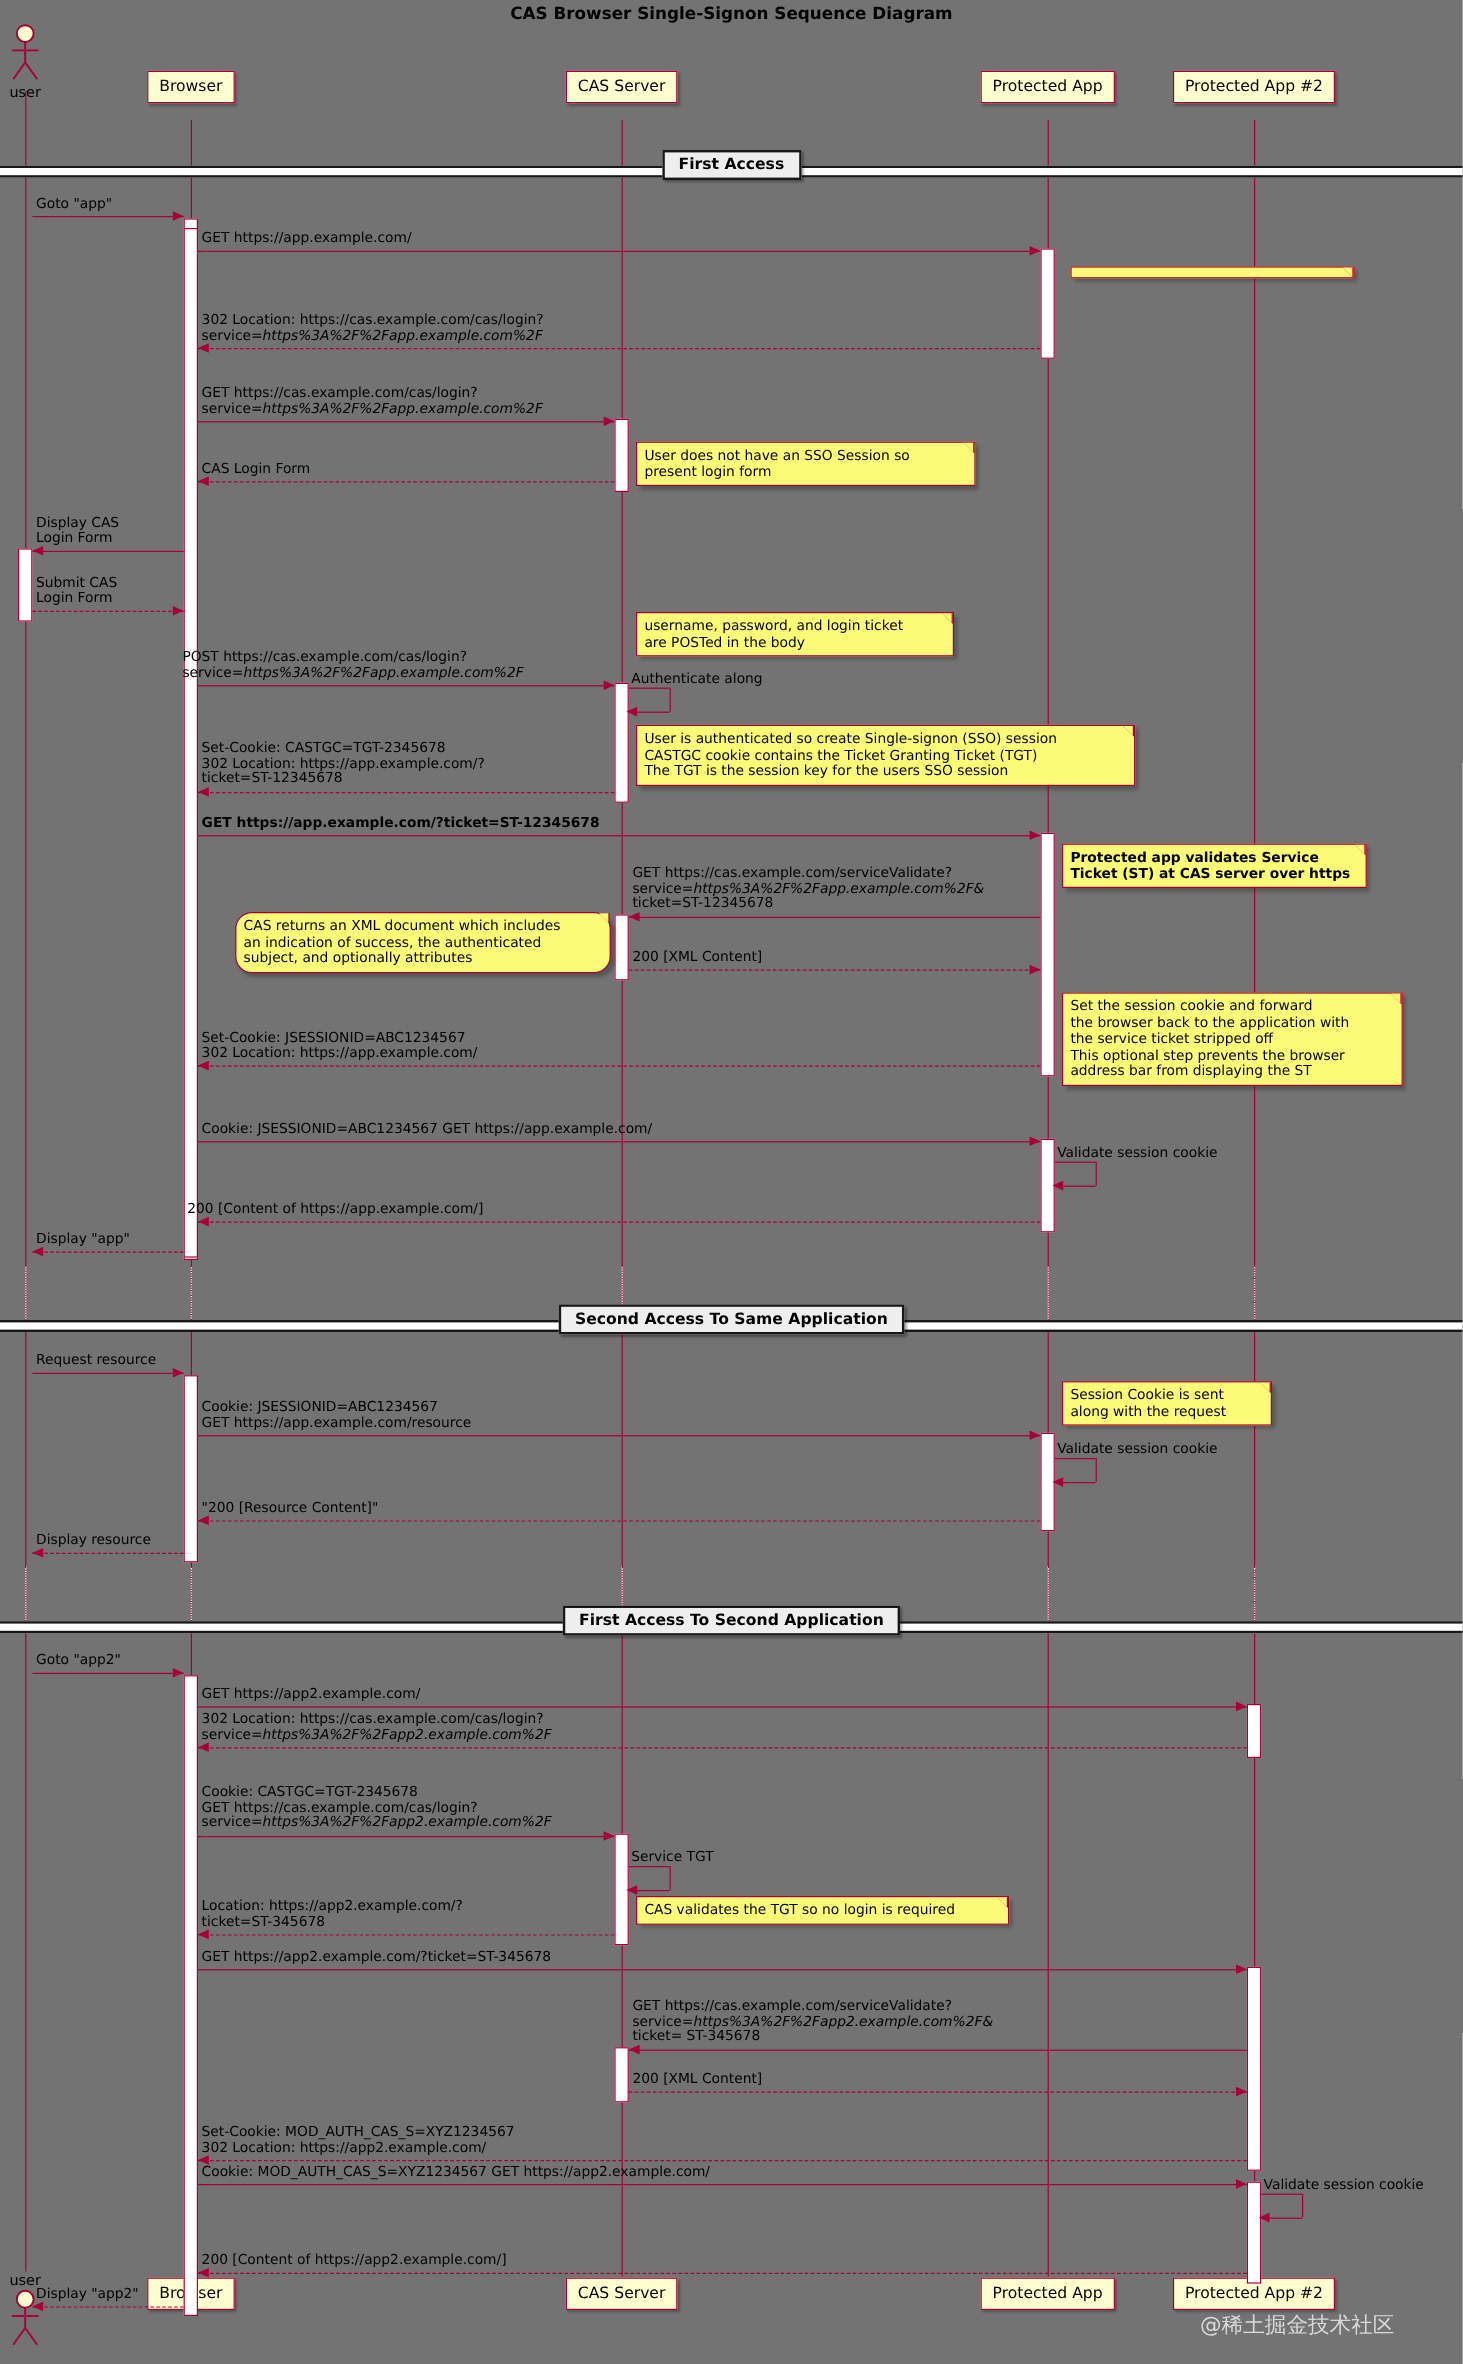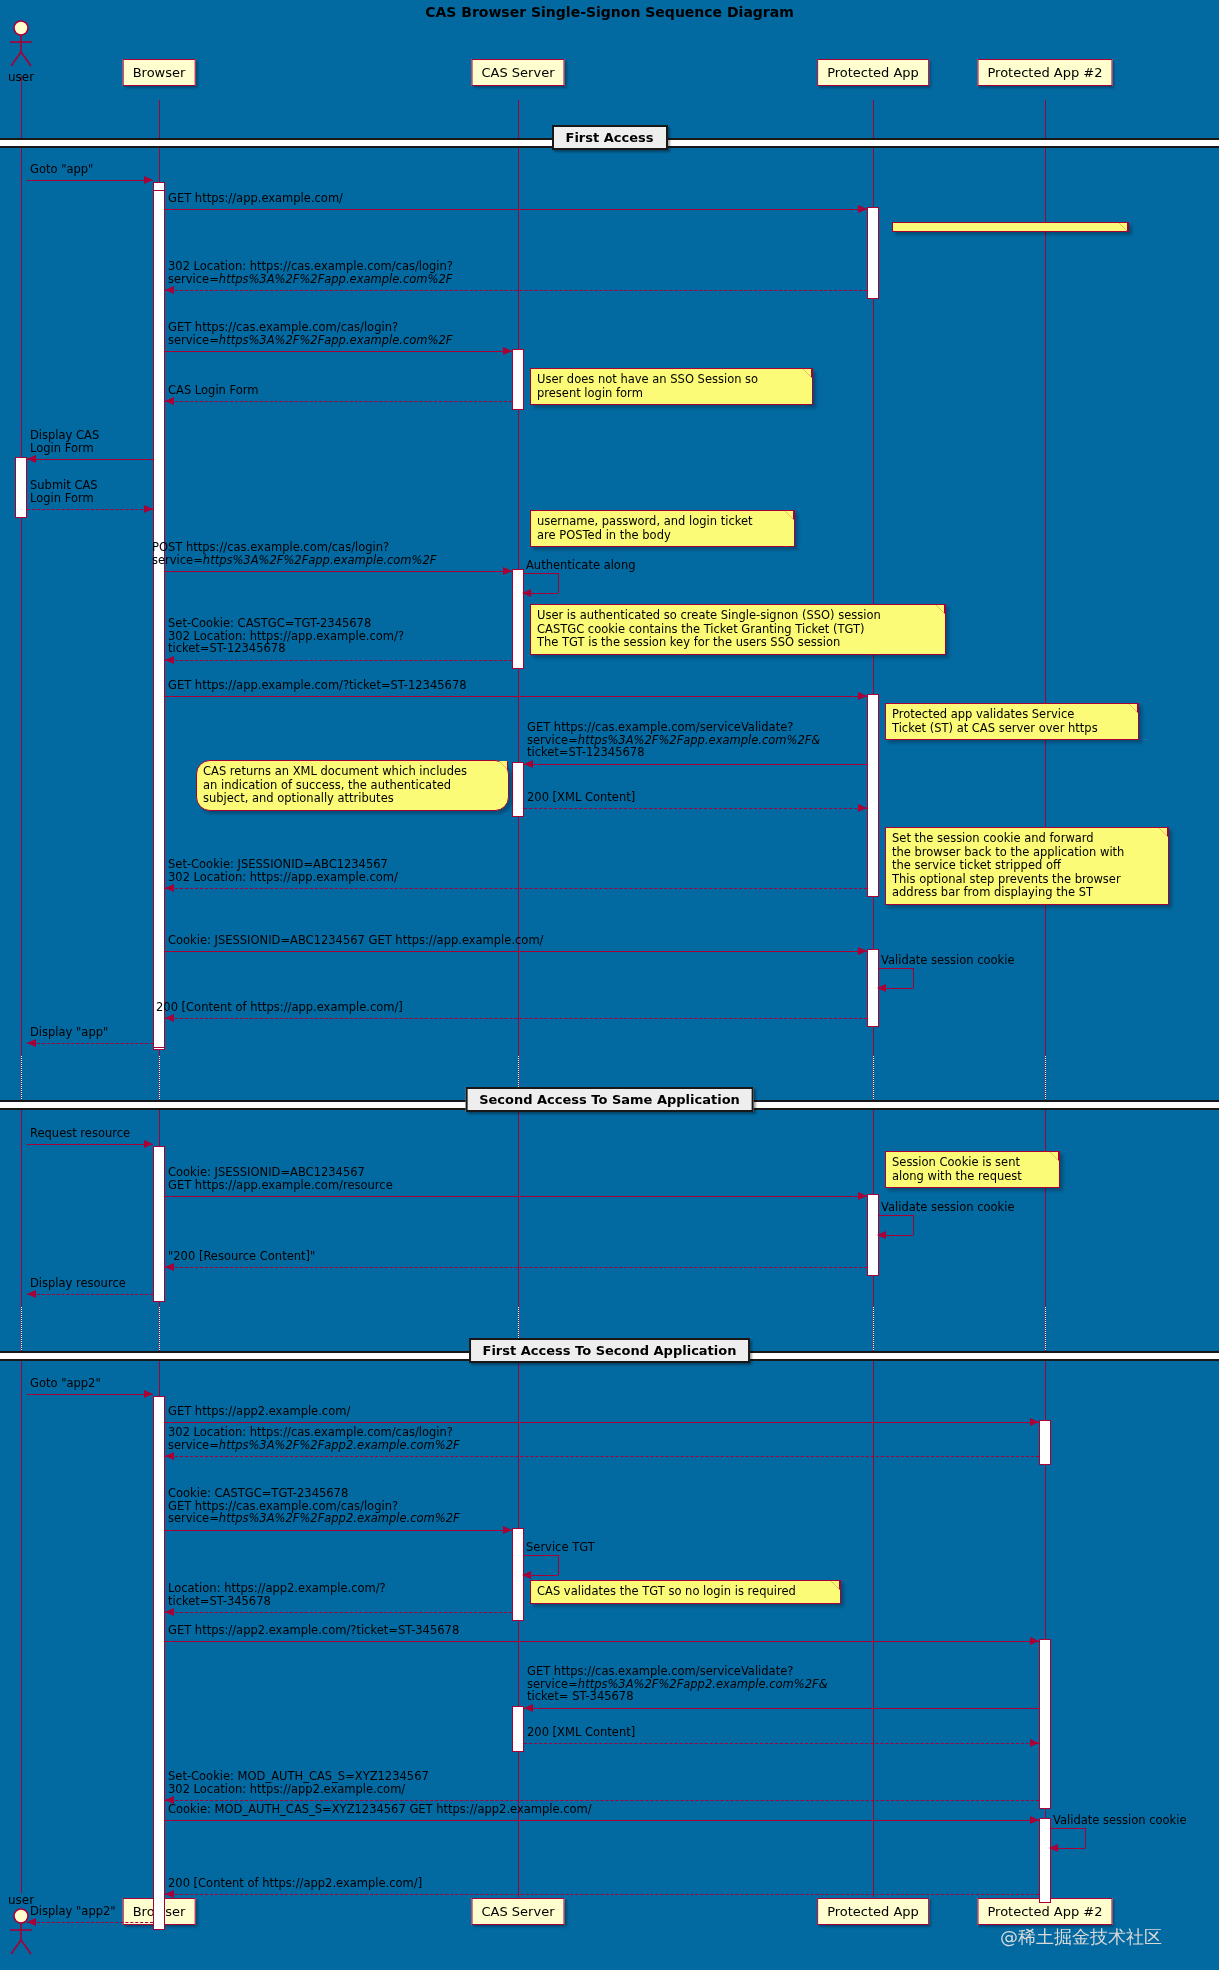--- a/index.html
+++ b/index.html
@@ -1,18 +1,18 @@
 <!DOCTYPE html>
 <html><head>
 <meta charset="utf-8">
 <title>CAS Browser Single-Signon Sequence Diagram</title>
 <style>
   html,body{margin:0;padding:0;background:#ffffff;}
   body{font-family:"DejaVu Sans","Liberation Sans",sans-serif;}
-  #canvas{position:relative;width:1219px;height:1970px;background:#0369a1;overflow:hidden;}
+  #canvas{position:relative;width:1219px;height:1970px;background:#737373;overflow:hidden;}
 
   
   .diagram-title{
     position:absolute;left:0;top:4px;width:1219px;text-align:center;
     font-size:14px;font-weight:bold;color:#000;
   }
 
   
   .participant{
     position:absolute;background:#FEFECE;border:1.5px solid #A80036;
@@ -167,21 +167,21 @@
       <div class="arrow-r" style="left:144px;top:505px;z-index:4;"></div>
       <div class="msg-text" style="left:30px;top:479px;z-index:4;">Submit CAS<br>Login Form</div>
       <div class="msg-line" style="left:165px;top:571px;width:347px;z-index:4;"></div>
       <div class="arrow-r" style="left:503px;top:567px;z-index:4;"></div>
       <div class="msg-text" style="left:152px;top:541px;z-index:4;">POST https://cas.example.com/cas/login?<br>service=<em>https%3A%2F%2Fapp.example.com%2F</em></div>
       <div class="msg-line dashed" style="left:165px;top:660px;width:347px;z-index:4;"></div>
       <div class="arrow-l" style="left:165px;top:656px;z-index:4;"></div>
       <div class="msg-text" style="left:168px;top:617px;z-index:4;">Set-Cookie: CASTGC=TGT-2345678<br>302 Location: https://app.example.com/?<br>ticket=ST-12345678</div>
       <div class="msg-line" style="left:165px;top:696px;width:702px;z-index:4;"></div>
       <div class="arrow-r" style="left:858px;top:692px;z-index:4;"></div>
-      <div class="msg-text" style="left:168px;top:679px;z-index:4;">GET https://app.example.com/?ticket=ST-12345678</div>
+      <div class="msg-text" style="left:168px;top:679px;z-index:4;font-weight:bold;">GET https://app.example.com/?ticket=ST-12345678</div>
       <div class="msg-line" style="left:524px;top:764px;width:343px;z-index:4;"></div>
       <div class="arrow-l" style="left:524px;top:760px;z-index:4;"></div>
       <div class="msg-text" style="left:527px;top:721px;z-index:4;">GET https://cas.example.com/serviceValidate?<br>service=<em>https%3A%2F%2Fapp.example.com%2F&amp;</em><br>ticket=ST-12345678</div>
       <div class="msg-line dashed" style="left:524px;top:808px;width:343px;z-index:4;"></div>
       <div class="arrow-r" style="left:858px;top:804px;z-index:4;"></div>
       <div class="msg-text" style="left:527px;top:791px;z-index:4;">200 [XML Content]</div>
       <div class="msg-line dashed" style="left:165px;top:888px;width:702px;z-index:4;"></div>
       <div class="arrow-l" style="left:165px;top:884px;z-index:4;"></div>
       <div class="msg-text" style="left:168px;top:858px;z-index:4;">Set-Cookie: JSESSIONID=ABC1234567<br>302 Location: https://app.example.com/</div>
       <div class="msg-line" style="left:165px;top:951px;width:702px;z-index:4;"></div>
@@ -283,21 +283,21 @@
 
   <div id="notes">
       <div class="note" style="left:892px;top:222px;width:222px;z-index:7;"><span class="dogear"></span><span class="dogear2"></span></div>
       <div class="note" style="left:530px;top:368px;width:268px;z-index:7;"><span>User does not have an SSO Session so
 present login form</span><span class="dogear"></span><span class="dogear2"></span></div>
       <div class="note" style="left:530px;top:510px;width:250px;z-index:7;"><span>username, password, and login ticket
 are POSTed in the body</span><span class="dogear"></span><span class="dogear2"></span></div>
       <div class="note" style="left:530px;top:604px;width:401px;z-index:7;"><span>User is authenticated so create Single-signon (SSO) session
 CASTGC cookie contains the Ticket Granting Ticket (TGT)
 The TGT is the session key for the users SSO session</span><span class="dogear"></span><span class="dogear2"></span></div>
-      <div class="note" style="left:885px;top:703px;width:239px;z-index:7;"><span>Protected app validates Service
+      <div class="note" style="left:885px;top:703px;width:239px;z-index:7;font-weight:bold;"><span>Protected app validates Service
 Ticket (ST) at CAS server over https</span><span class="dogear"></span><span class="dogear2"></span></div>
       <div class="note" style="left:196px;top:760px;width:298px;z-index:7;border-radius:14px;"><span>CAS returns an XML document which includes
 an indication of success, the authenticated
 subject, and optionally attributes</span><span class="dogear"></span><span class="dogear2"></span></div>
       <div class="note" style="left:885px;top:827px;width:269px;z-index:7;"><span>Set the session cookie and forward
 the browser back to the application with
 the service ticket stripped off
 This optional step prevents the browser
 address bar from displaying the ST</span><span class="dogear"></span><span class="dogear2"></span></div>
       <div class="note" style="left:885px;top:1151px;width:160px;z-index:7;"><span>Session Cookie is sent

